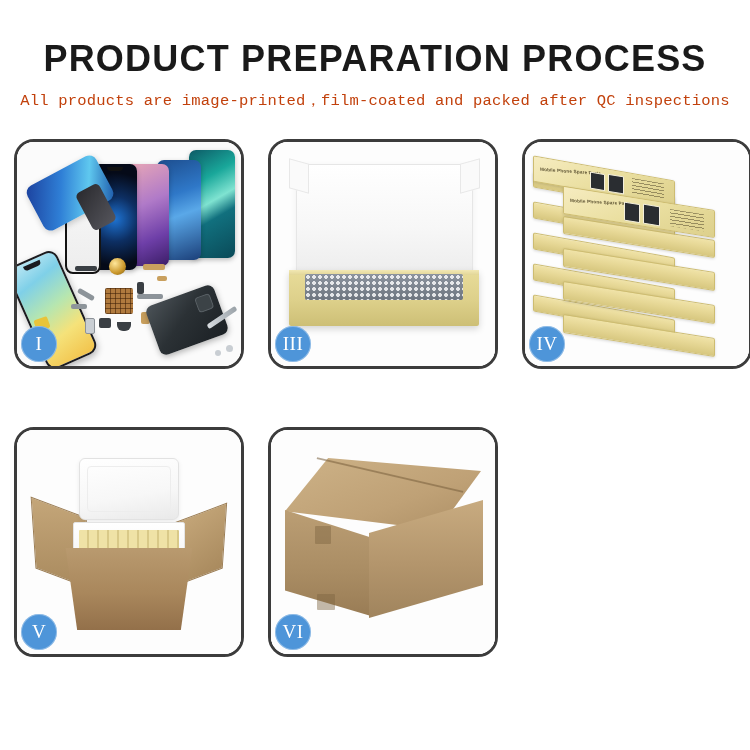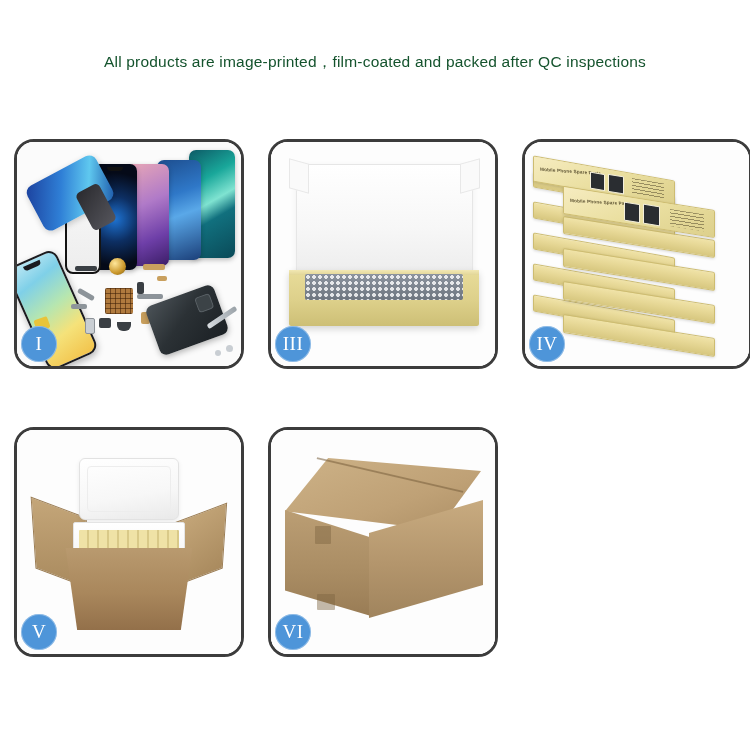--- a/index.html
+++ b/index.html
@@ -23,23 +23,24 @@
     font-weight: 700;
     letter-spacing: 1.2px;
     color: #1a1a1a;
     line-height: 1.05;
     margin: 0;
     font-family: "Liberation Sans", sans-serif;
   }
   #sub-title {
     font-size: 15.5px;
     font-weight: 400;
-    color: #14532d;
+    color: #c2410c;
     margin: 12px 0 4px 0;
     letter-spacing: .2px;
+    font-family: Liberation Mono, monospace;
   }
 
   
   #grid {
     position: absolute;
     left: 14px;
     top: 139px;
     width: 722px;
     display: grid;
     grid-template-columns: repeat(3, 230px);
@@ -257,20 +258,21 @@
   .c6-seam {
     position:absolute; left:44px; top:44px; width:150px; height:2px;
     background: rgba(120,95,60,.55); transform: rotate(13deg);
   }
   .c6-tape { position:absolute; background: rgba(125,100,64,.45); border-radius:1px; }
 </style>
 </head>
 <body>
 
 <div id="header">
+  <h1 id="main-title">PRODUCT PREPARATION PROCESS</h1>
   <p id="sub-title">All products are image-printed，film-coated and packed after QC inspections</p>
 </div>
 
 <div id="grid">
 
   <div class="panel p1">
     <div class="panel-inner">
       <div class="scene">
         <div class="ph ph-teal e"></div>
         <div class="ph ph-blue e"></div>

